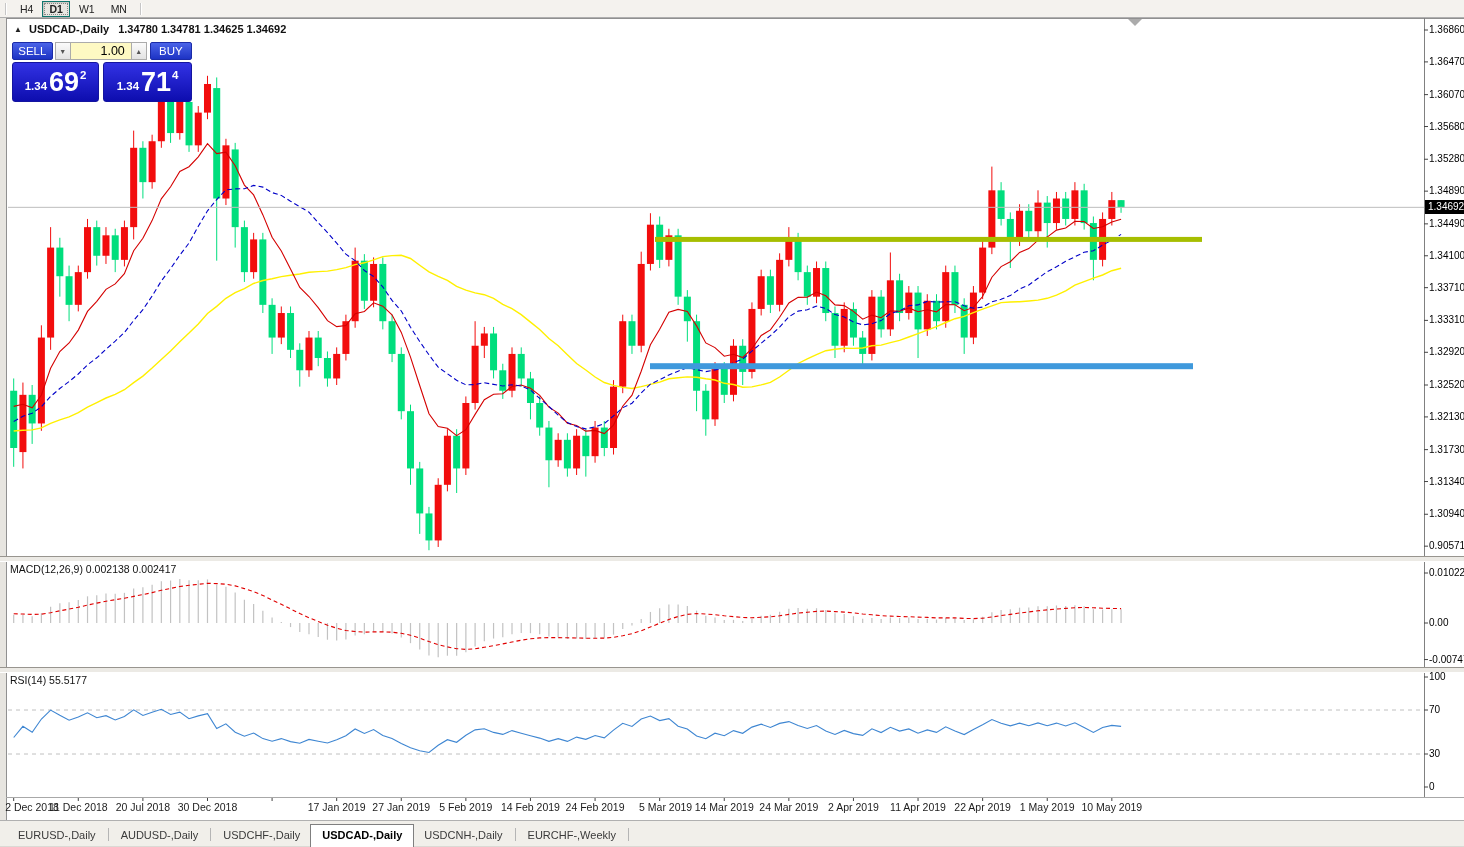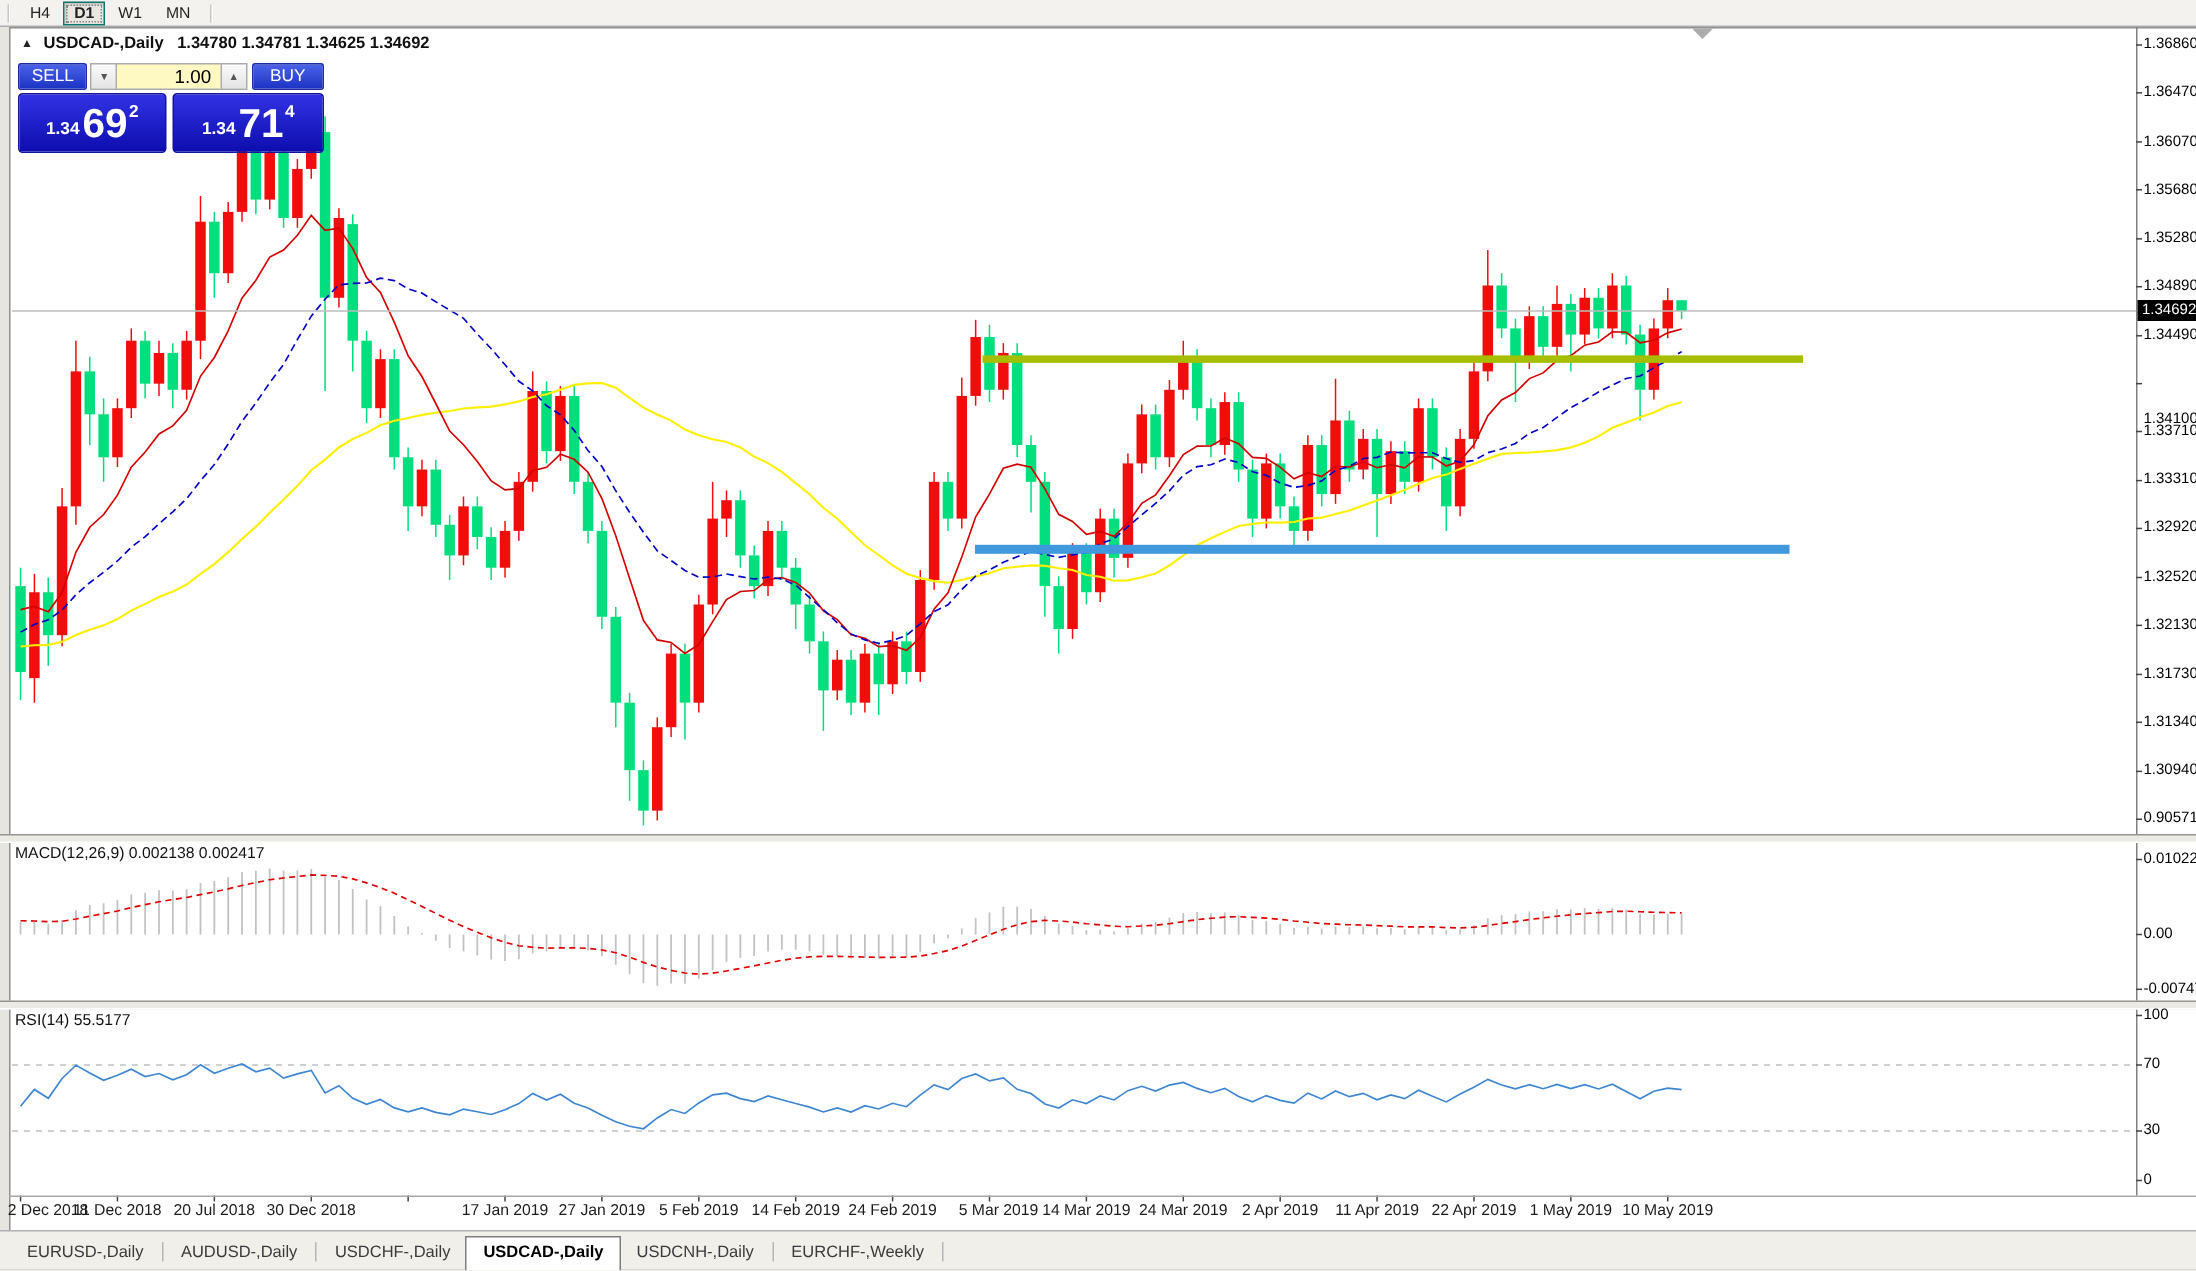--- a/index.html
+++ b/index.html
@@ -24,21 +24,21 @@
   .chart-title .arr{font-size:8px;position:relative;top:-1px;margin-right:4px;color:#222;}
   .chart-title .ohlc{font-weight:600;margin-left:6px;}
   .ind-label{position:absolute;left:10px;font-size:10.5px;color:#111;z-index:4;}
   .axis-label{position:absolute;left:1429px;font-size:10px;color:#000;z-index:4;white-space:nowrap;}
   .date-label{position:absolute;font-size:10.5px;color:#1c1c1c;transform:translateX(-50%);z-index:4;white-space:nowrap;}
   .price-tag{position:absolute;left:1425px;width:39px;height:14px;background:#000;color:#FFF;
              font-size:10px;line-height:14px;padding-left:3px;z-index:4;}
   .scroll-marker{position:absolute;left:1128px;top:19px;width:0;height:0;z-index:4;
                  border-left:7px solid transparent;border-right:7px solid transparent;border-top:7px solid #ABABAB;}
   
-  .trade-panel{position:absolute;left:12px;top:42px;width:204px;z-index:5;}
+  .trade-panel{position:absolute;left:12px;top:42px;width:180px;z-index:5;}
   .tp-row1{display:flex;height:18px;}
   .btn-blue{background:linear-gradient(#4A63E8,#1D33C4);border:1px solid #1B2BA8;border-radius:2px;
             color:#FFF;font-size:11.5px;display:flex;align-items:center;justify-content:center;}
   .sell-btn{width:50px;}
   .buy-btn{width:52px;margin-left:3px;}
   .spin{width:18px;background:linear-gradient(#FBFBFB,#E3E3E3);border:1px solid #ABABAB;color:#555;
         font-size:7px;display:flex;align-items:center;justify-content:center;}
   .spin-dn{margin-left:2px;}
   .vol{width:70px;background:#fef9c3;border:1px solid #ABABAB;border-left:none;border-right:none;
        font-size:12.5px;color:#000;display:flex;align-items:center;justify-content:flex-end;padding-right:6px;}
@@ -534,21 +534,21 @@
 <div class="scroll-marker"></div>
 
 <div id="labels">
     <div class="axis-label" style="left: 1429px; top: 24px;">1.36860</div>
     <div class="axis-label" style="left: 1429px; top: 55.902px;">1.36470</div>
     <div class="axis-label" style="left: 1429px; top: 88.622px;">1.36070</div>
     <div class="axis-label" style="left: 1429px; top: 120.524px;">1.35680</div>
     <div class="axis-label" style="left: 1429px; top: 153.244px;">1.35280</div>
     <div class="axis-label" style="left: 1429px; top: 185.146px;">1.34890</div>
     <div class="axis-label" style="left: 1429px; top: 217.866px;">1.34490</div>
-    <div class="axis-label" style="left: 1429px; top: 249.768px; margin-top: 24px;">1.34100</div>
+    <div class="axis-label" style="left: 1429px; top: 249.768px;">1.34100</div>
     <div class="axis-label" style="left: 1429px; top: 281.67px;">1.33710</div>
     <div class="axis-label" style="left: 1429px; top: 314.39px;">1.33310</div>
     <div class="axis-label" style="left: 1429px; top: 346.292px;">1.32920</div>
     <div class="axis-label" style="left: 1429px; top: 379.012px;">1.32520</div>
     <div class="axis-label" style="left: 1429px; top: 410.914px;">1.32130</div>
     <div class="axis-label" style="left: 1429px; top: 443.634px;">1.31730</div>
     <div class="axis-label" style="left: 1429px; top: 475.536px;">1.31340</div>
     <div class="axis-label" style="left: 1429px; top: 508.256px;">1.30940</div>
     <div class="axis-label" style="left: 1429px; top: 540.158px;">0.90571</div>
     <div class="axis-label" style="left: 1429px; top: 567.001px;">0.010229</div>

